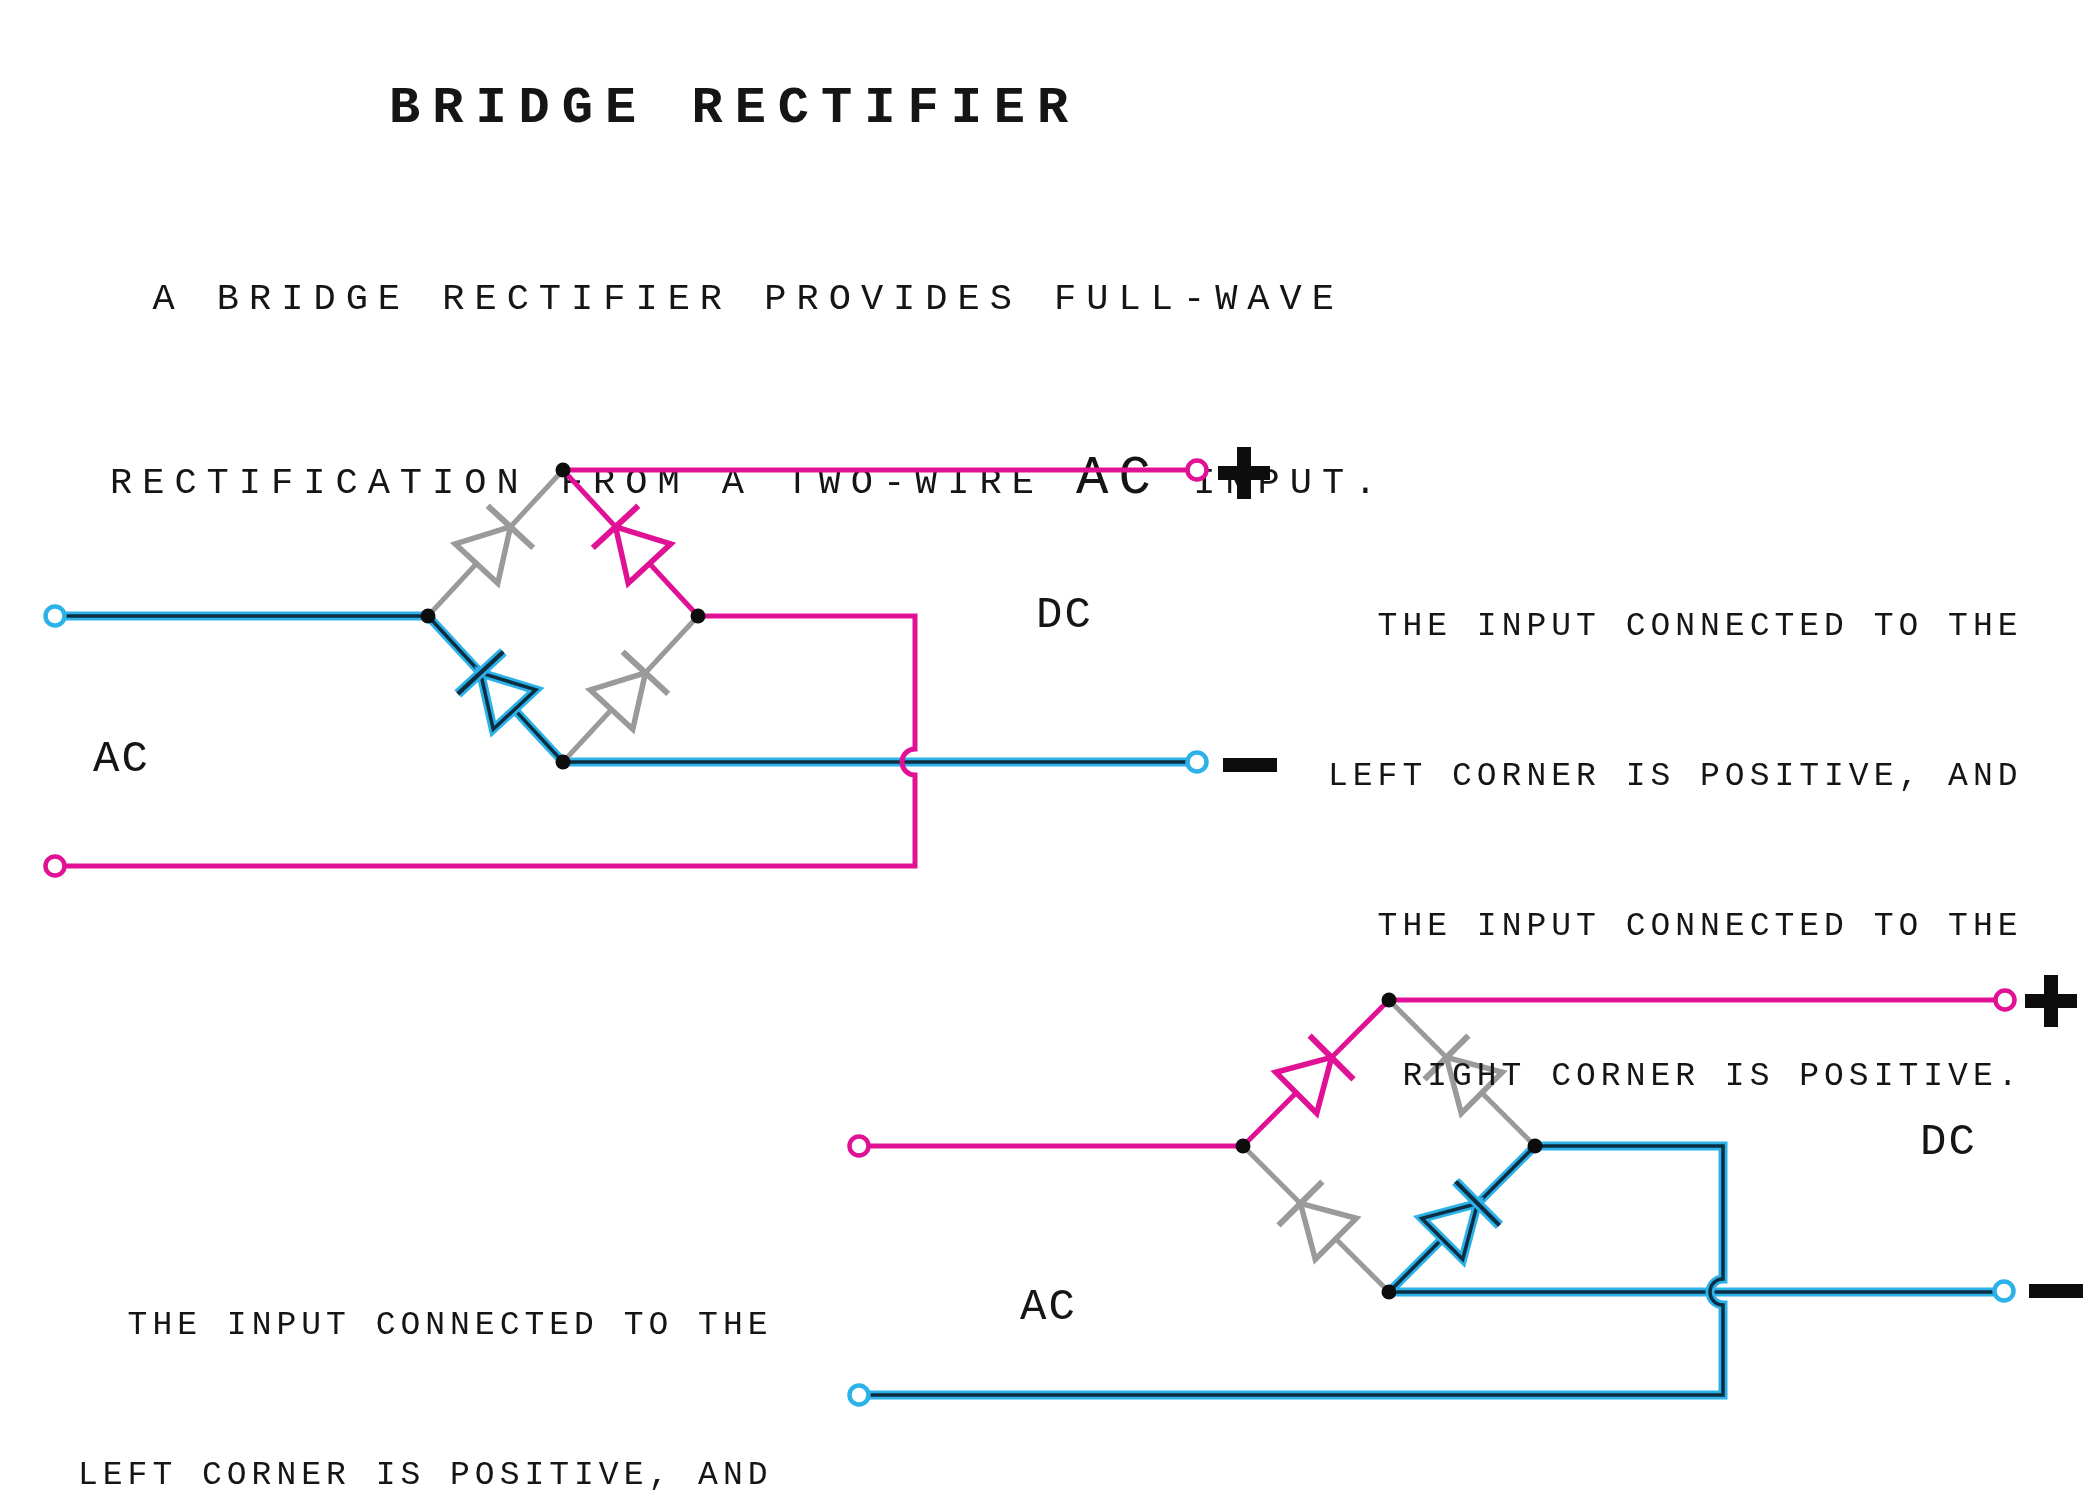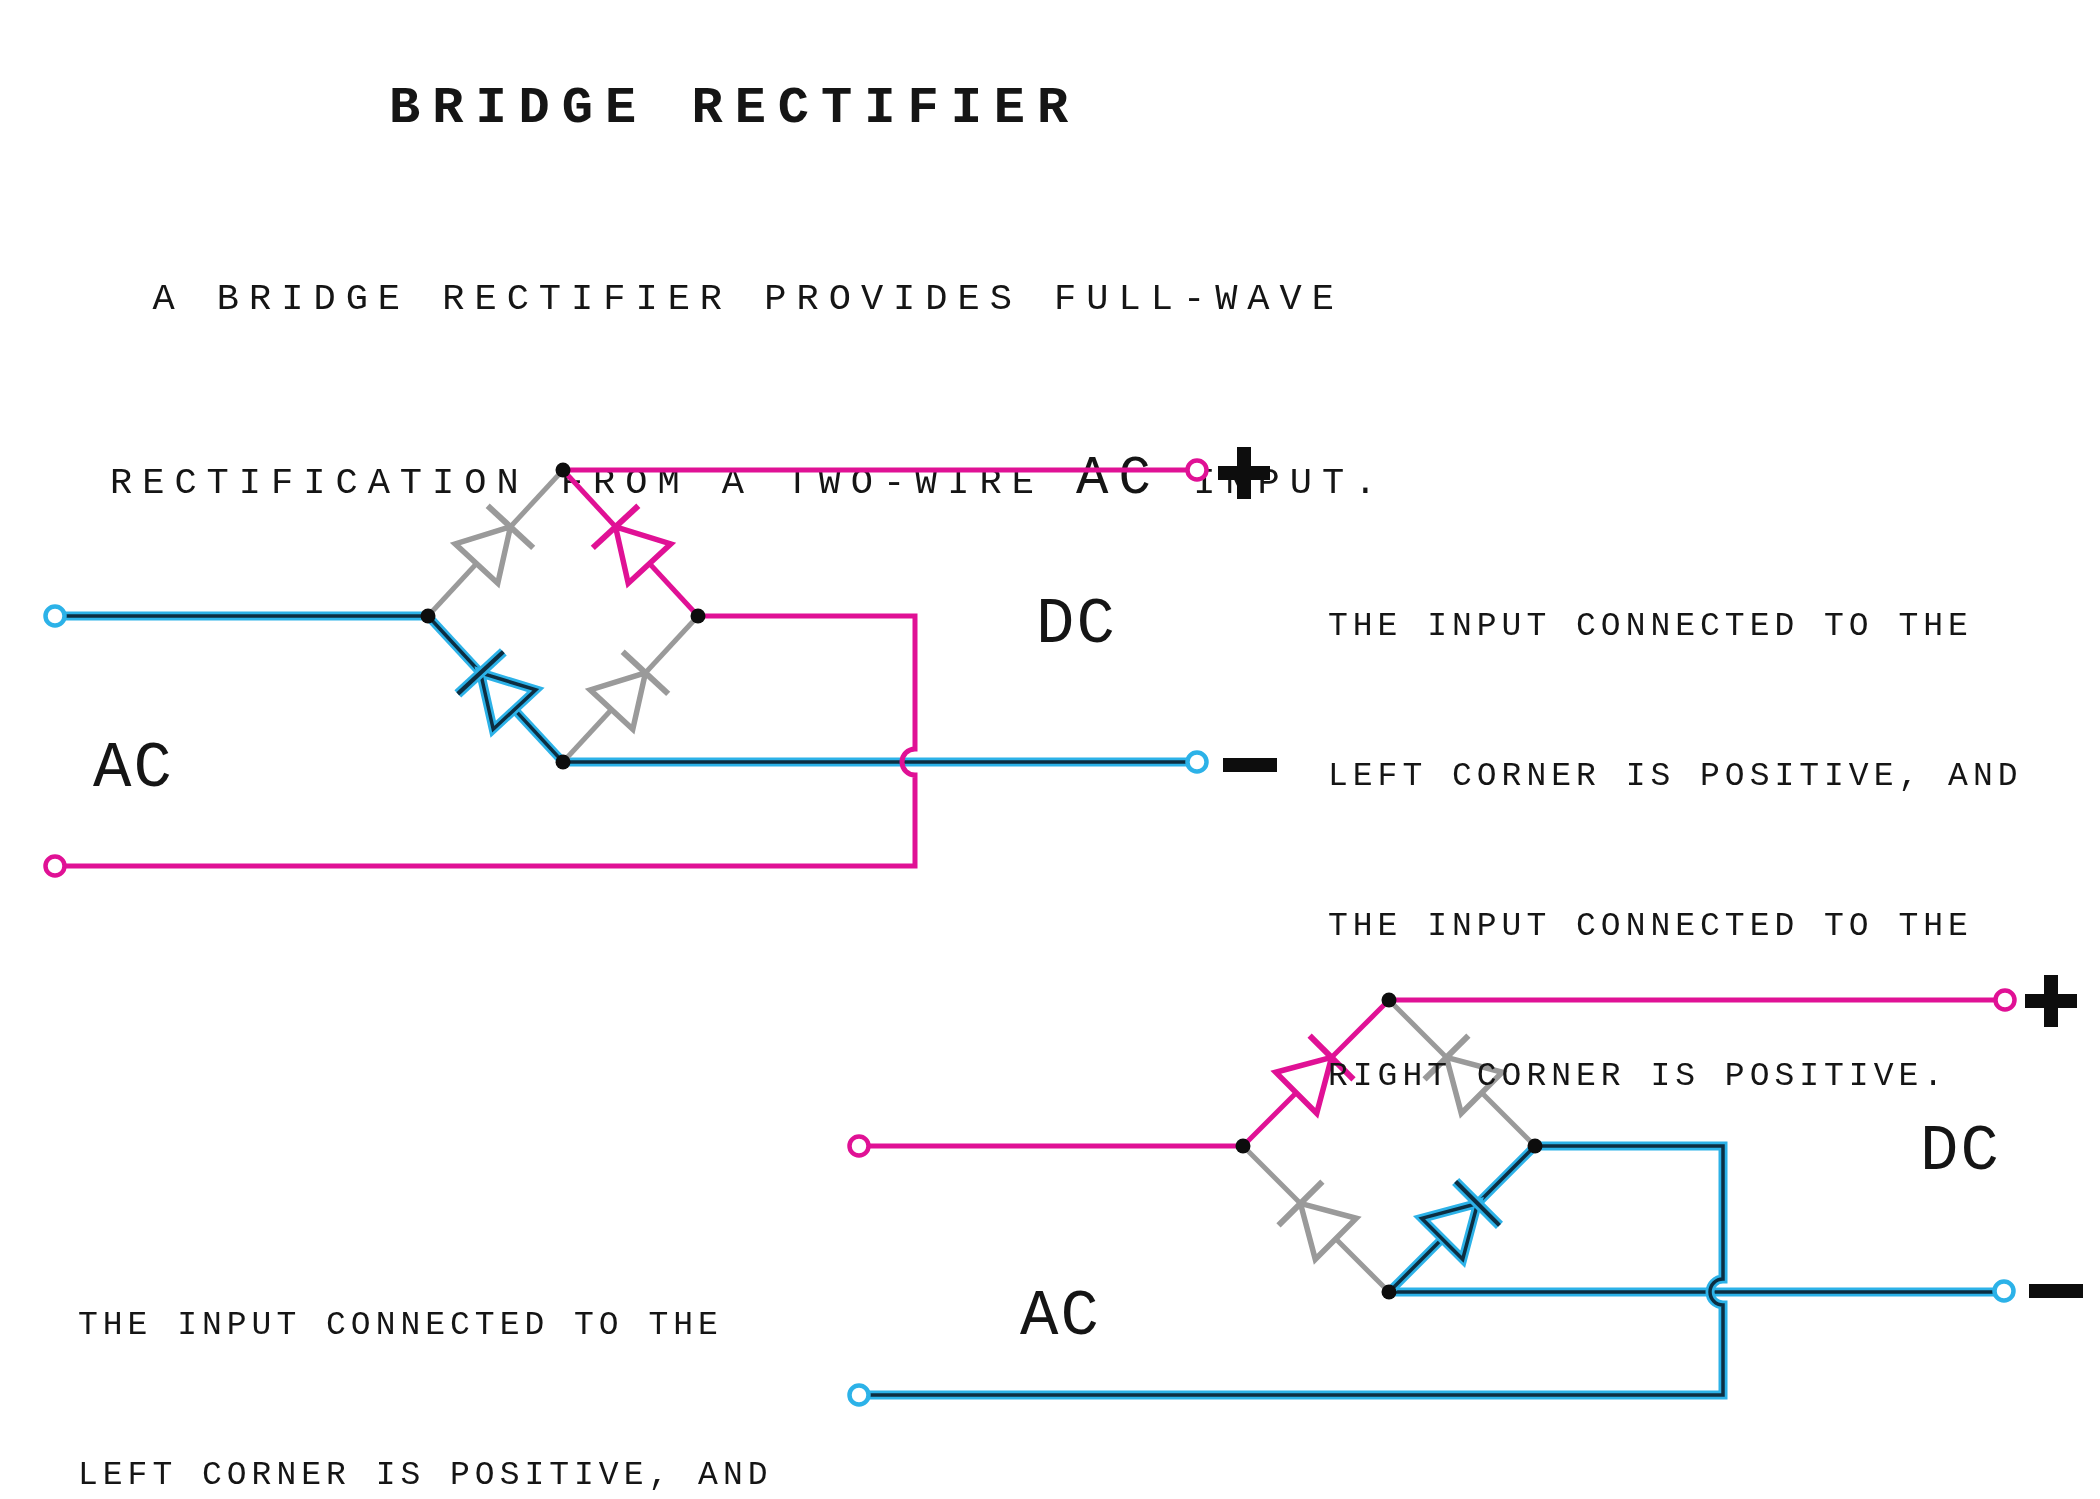--- a/index.html
+++ b/index.html
@@ -21,26 +21,27 @@
     position:absolute;left:110px;top:149px;
     font-size:37px;line-height:60px;letter-spacing:10px;
     white-space:pre;
     text-align:center;
   }
   .subtitle .ac-big{font-size:54px;}
   .note{
     position:absolute;
     font-size:33px;line-height:50px;letter-spacing:5px;
     white-space:pre;
+    text-align:right;
   }
   .note-right{left:1328px;top:502px;}
   .note-left{left:78px;top:1201px;}
   .circuit-label{
     position:absolute;
-    font-size:64px;line-height:1;letter-spacing:2px;
+    font-size:44px;line-height:1;letter-spacing:2px;
     white-space:pre;
   }
   svg.circuit{position:absolute;left:0;top:0;}
 </style>
 </head>
 <body>
 
 <div class="stage">
 
   <h1 class="title">BRIDGE RECTIFIER</h1>

